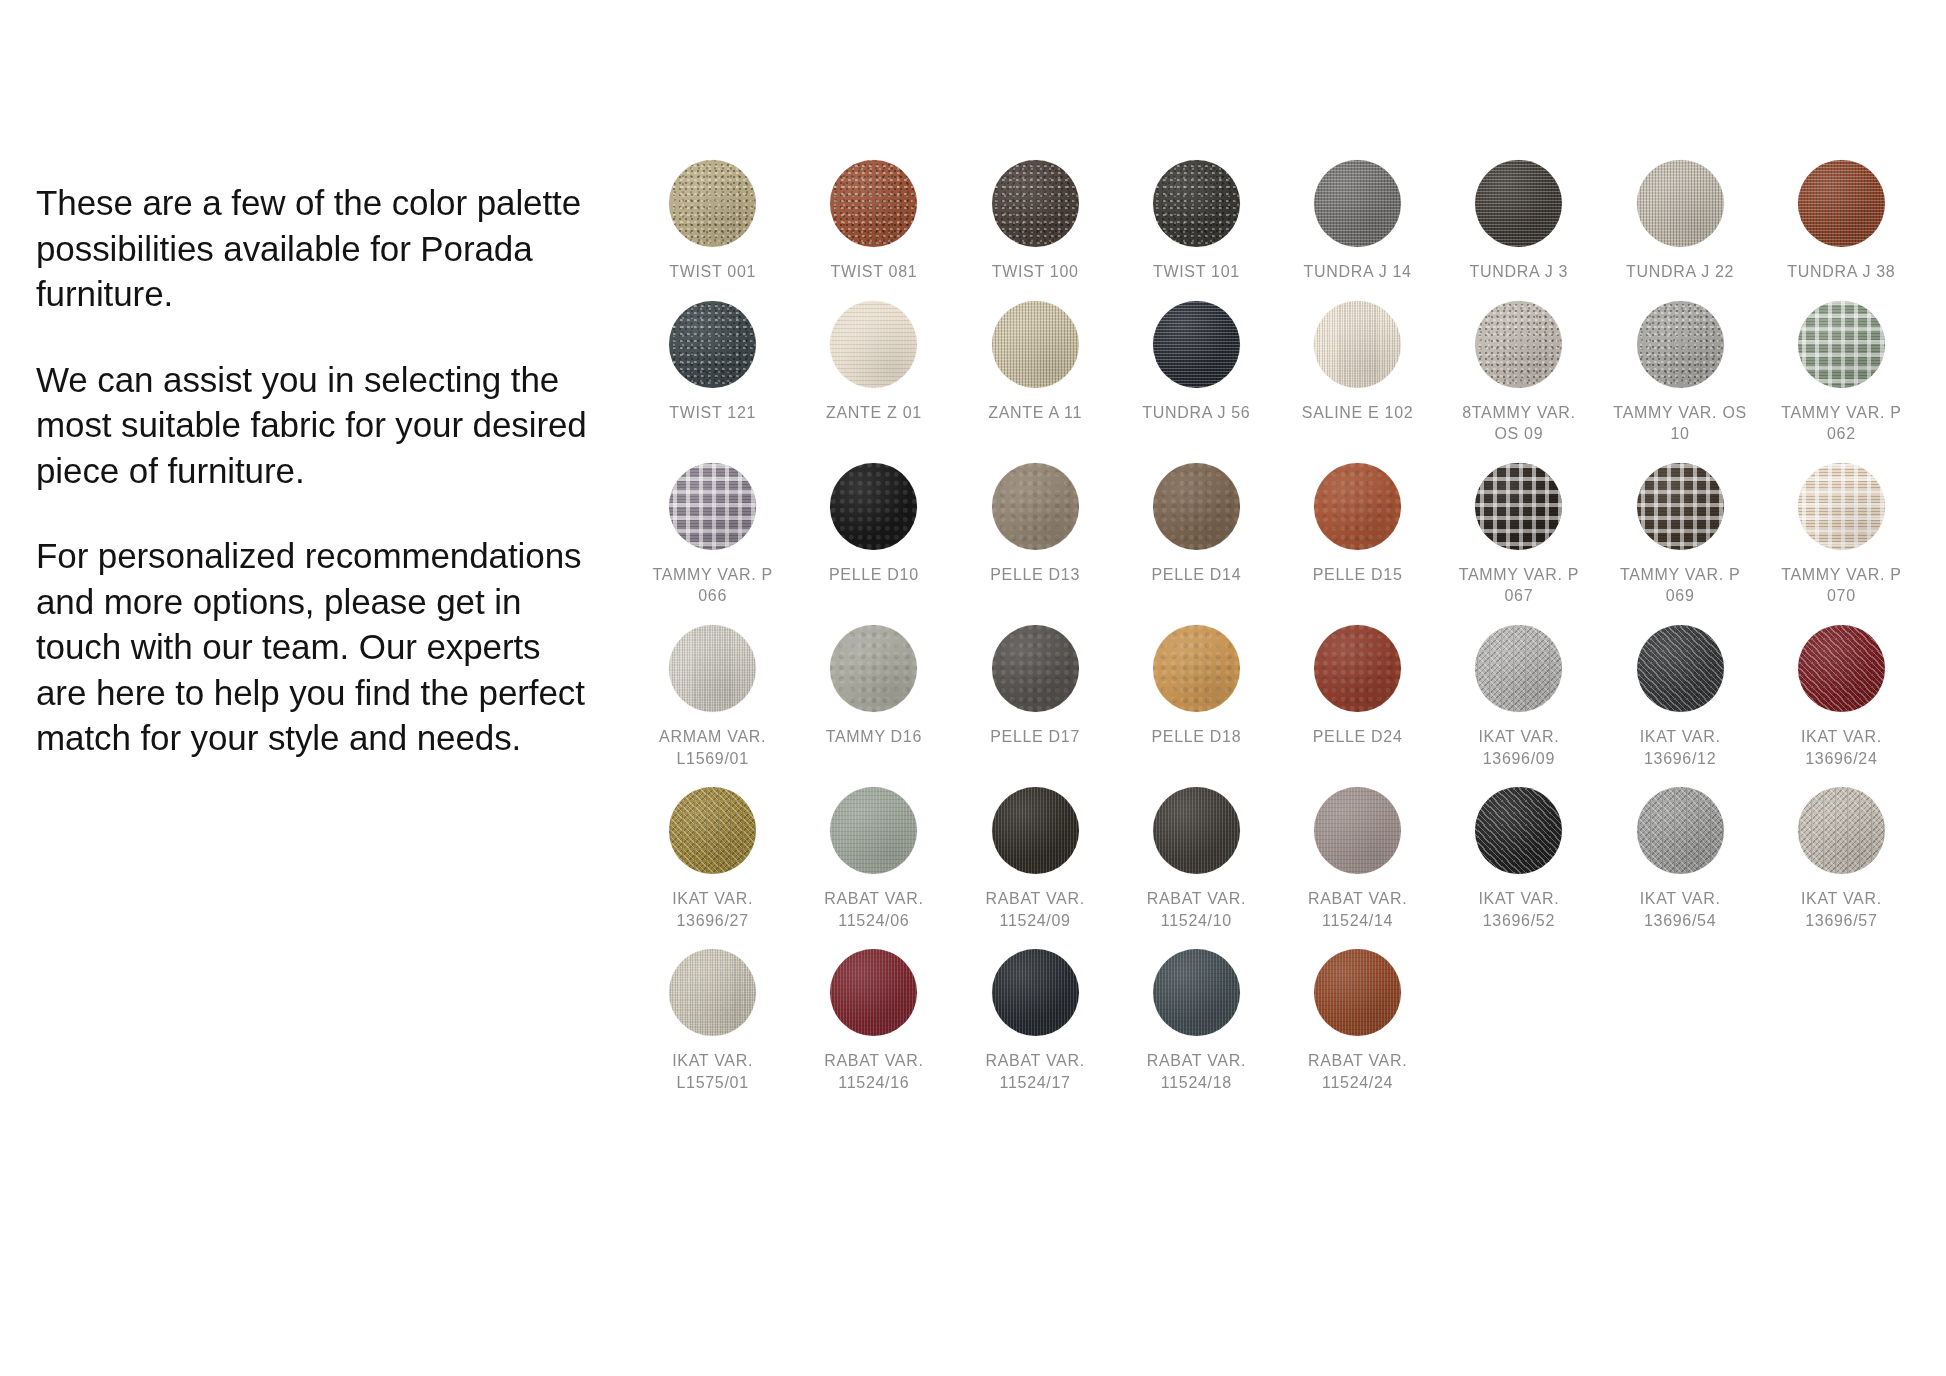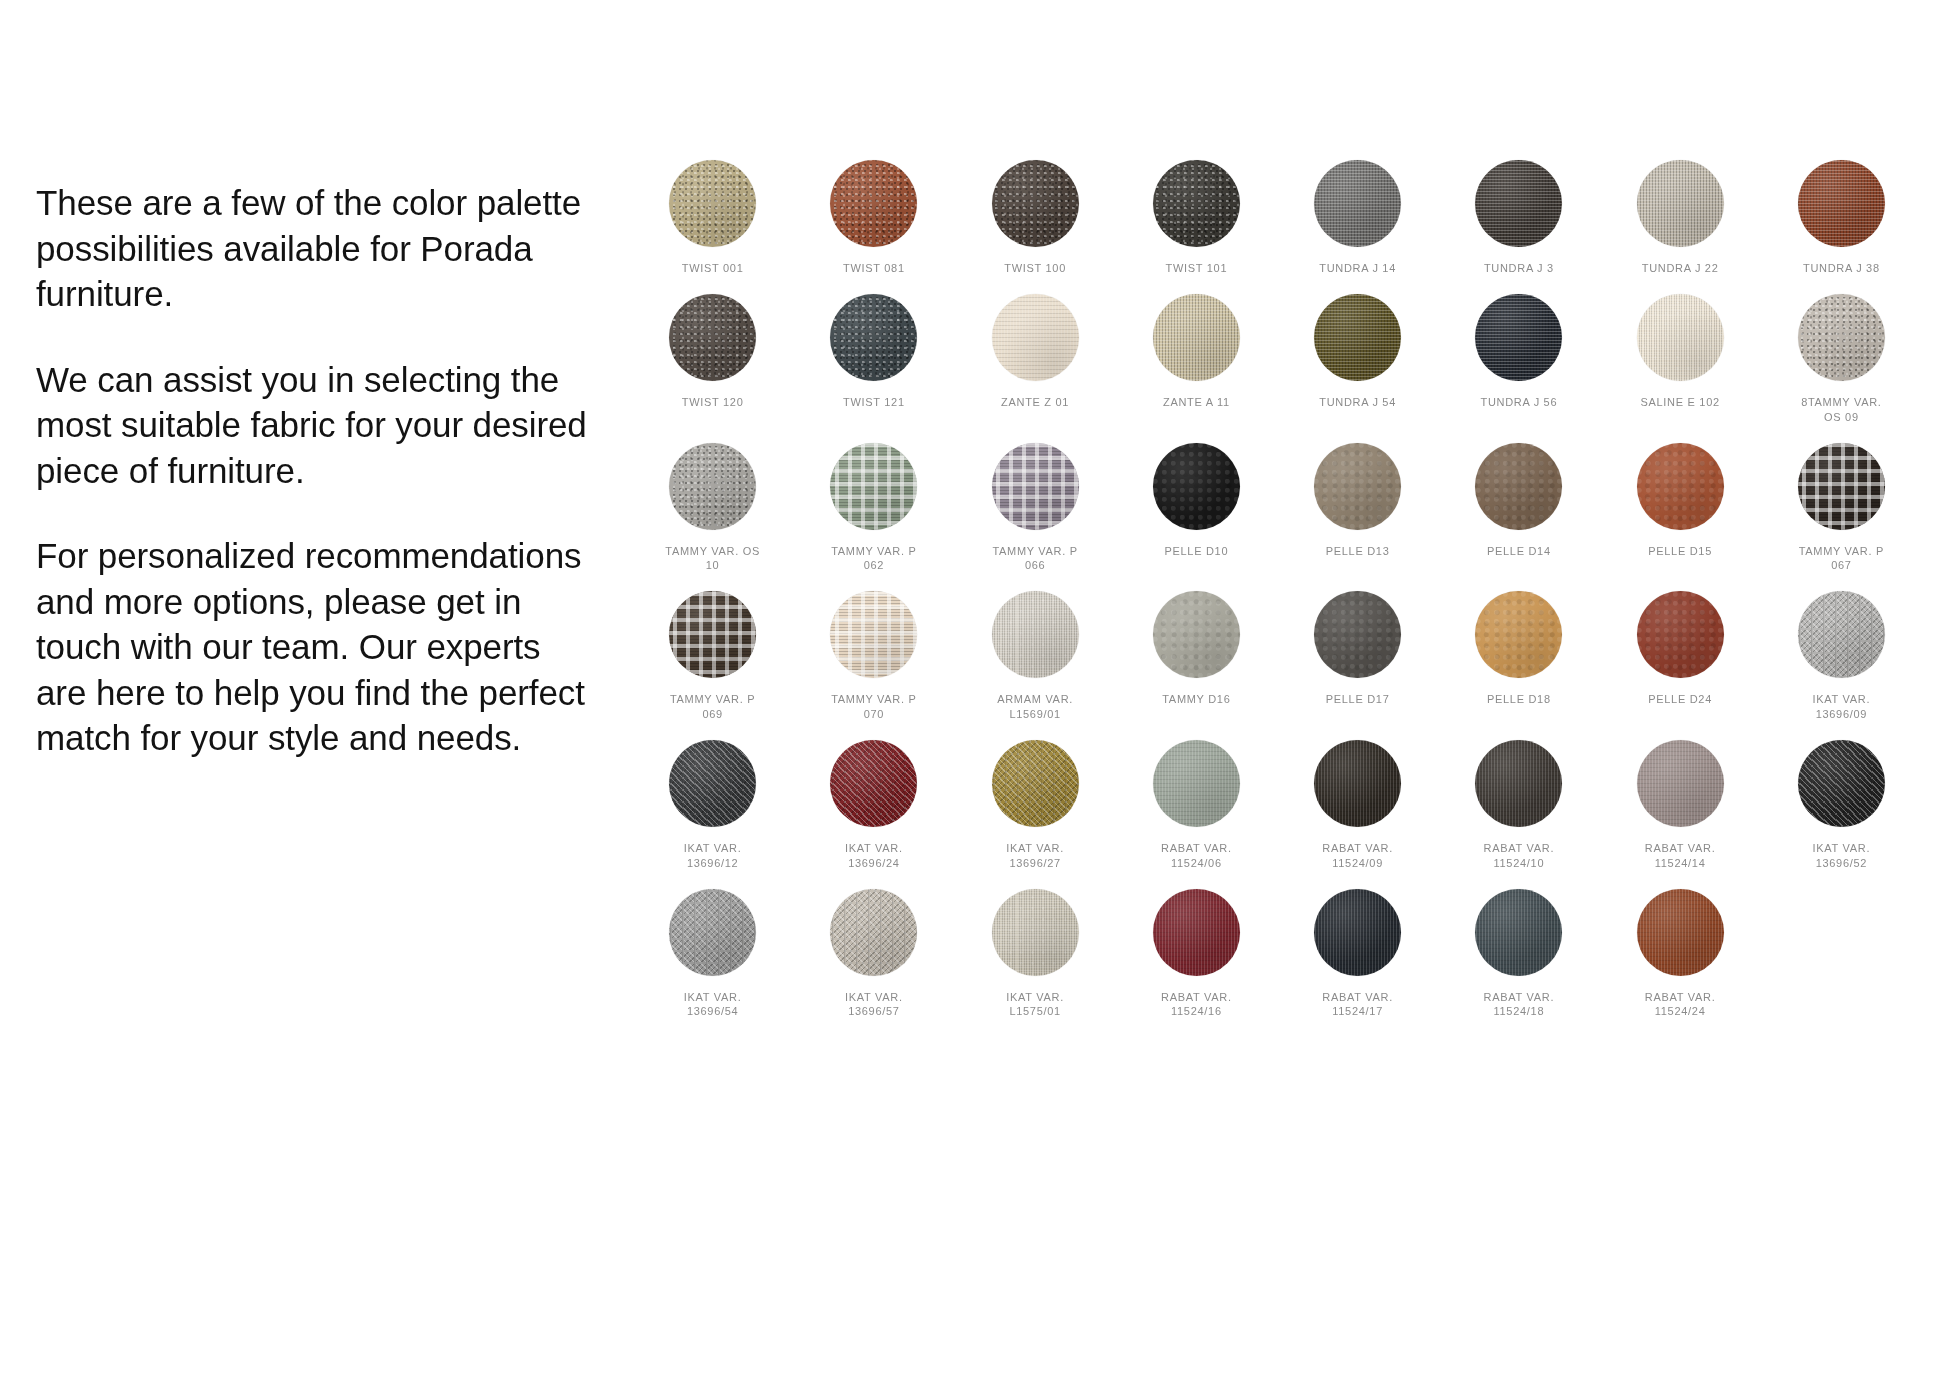--- a/index.html
+++ b/index.html
@@ -131,21 +131,21 @@
     position: absolute; inset: 0;
     border-radius: 50%;
     z-index: 3;
     background: radial-gradient(circle at 34% 28%, rgba(255,255,255,.13), rgba(255,255,255,0) 58%),
                 radial-gradient(circle at 72% 80%, rgba(0,0,0,.10), rgba(0,0,0,0) 60%);
     pointer-events: none;
   }
 
   .swatch-label {
     margin-top: 14px;
-    font-size: 11px;
+    font-size: 16px;
     letter-spacing: 0.7px;
     color: #8b8b8b;
     text-align: center;
     line-height: 1.35;
     font-weight: 400;
     white-space: pre-line;
     max-width: 150px;
   }
 </style>
 </head>
@@ -200,48 +200,36 @@
       </div>
       <div class="swatch-label">TUNDRA J 22</div>
     </div>
     <div class="swatch-cell">
       <div class="swatch-disc tex-weave" style="background-color: rgb(140, 67, 40);">
         <div class="sheen"></div>
       </div>
       <div class="swatch-label">TUNDRA J 38</div>
     </div>
     <div class="swatch-cell">
-      <div class="swatch-disc tex-boucle" style="background-color: rgb(84, 76, 70);">
-        <div class="sheen"></div>
-      </div>
-      <div class="swatch-label">TWIST 120</div>
-    </div>
-    <div class="swatch-cell">
       <div class="swatch-disc tex-boucle" style="background-color: rgb(63, 72, 76);">
         <div class="sheen"></div>
       </div>
       <div class="swatch-label">TWIST 121</div>
     </div>
     <div class="swatch-cell">
       <div class="swatch-disc tex-chenille" style="background-color: rgb(234, 223, 206);">
         <div class="sheen"></div>
       </div>
       <div class="swatch-label">ZANTE Z 01</div>
     </div>
     <div class="swatch-cell">
       <div class="swatch-disc tex-weave" style="background-color: rgb(207, 196, 165);">
         <div class="sheen"></div>
       </div>
       <div class="swatch-label">ZANTE A 11</div>
-    </div>
-    <div class="swatch-cell">
-      <div class="swatch-disc tex-weave" style="background-color: rgb(92, 82, 37);">
-        <div class="sheen"></div>
-      </div>
-      <div class="swatch-label">TUNDRA J 54</div>
     </div>
     <div class="swatch-cell">
       <div class="swatch-disc tex-weave" style="background-color: rgb(37, 42, 50);">
         <div class="sheen"></div>
       </div>
       <div class="swatch-label">TUNDRA J 56</div>
     </div>
     <div class="swatch-cell">
       <div class="swatch-disc tex-linen" style="background-color: rgb(238, 229, 212);">
         <div class="sheen"></div>

